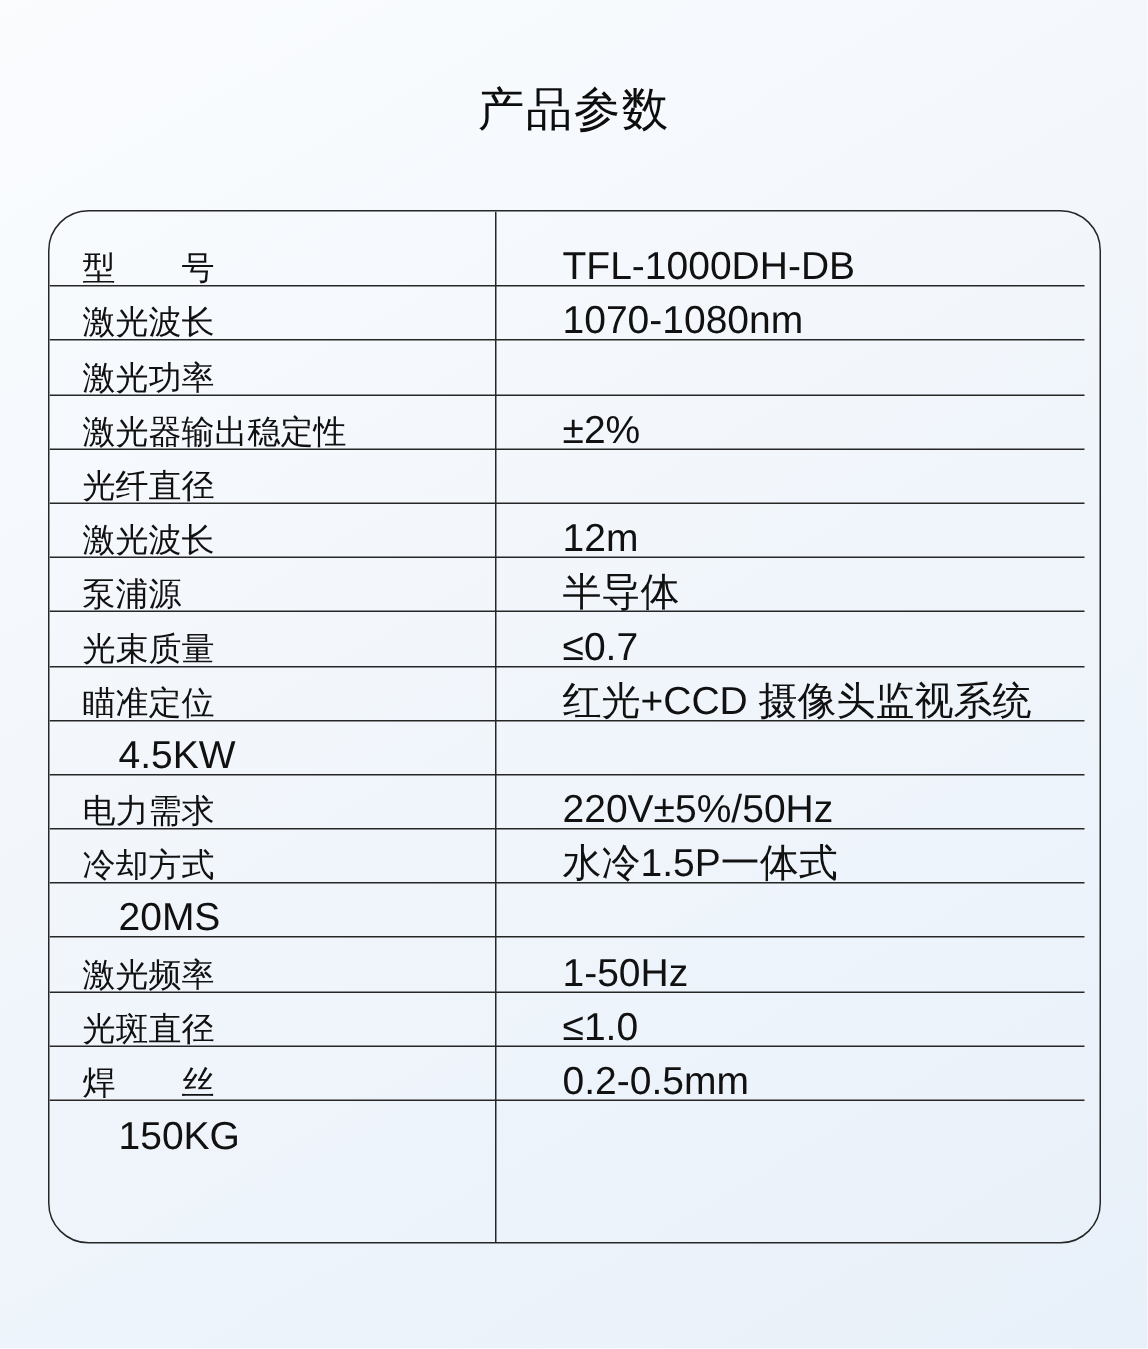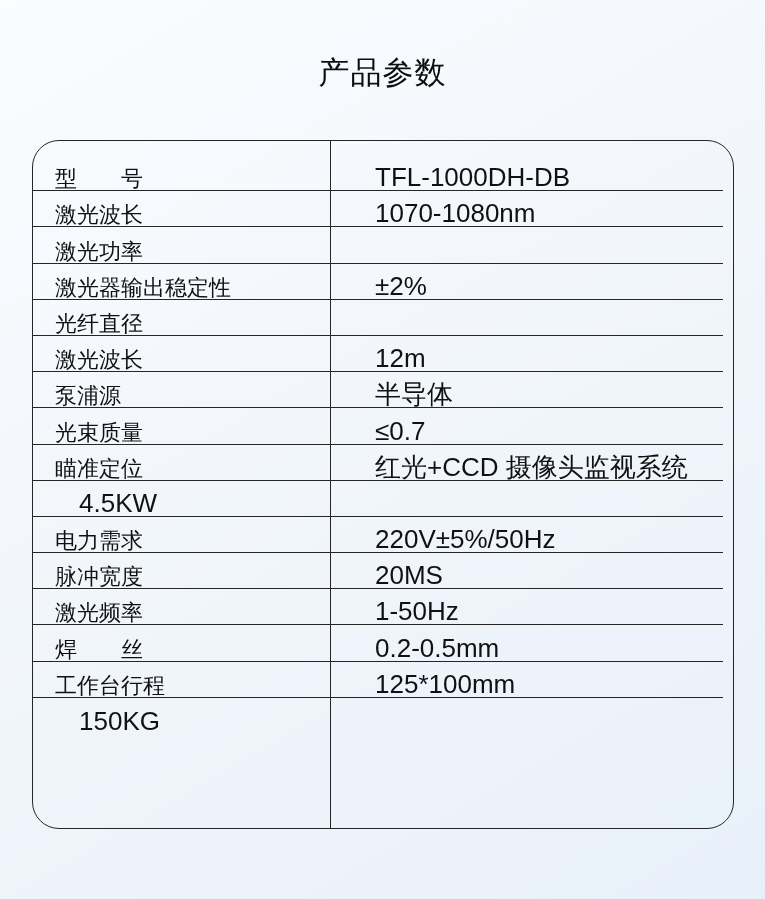--- a/index.html
+++ b/index.html
@@ -119,32 +119,35 @@
         <div class="cell-value">红光+CCD 摄像头监视系统</div>
       </div>
       <div class="spec-row">
         <div class="cell-value">4.5KW</div>
       </div>
       <div class="spec-row">
         <div class="cell-label">电力需求</div>
         <div class="cell-value">220V±5%/50Hz</div>
       </div>
       <div class="spec-row">
-        <div class="cell-label">脉冲宽度</div>
+        <div class="cell-label">冷却方式</div>
+        <div class="cell-value">水冷1.5P一体式</div>
+      </div>
+      <div class="spec-row">
         <div class="cell-value">20MS</div>
       </div>
       <div class="spec-row">
         <div class="cell-label">激光频率</div>
         <div class="cell-value">1-50Hz</div>
       </div>
       <div class="spec-row">
+        <div class="cell-label">光斑直径</div>
+        <div class="cell-value">≤1.0</div>
+      </div>
+      <div class="spec-row">
         <div class="cell-label">焊　　丝</div>
         <div class="cell-value">0.2-0.5mm</div>
-      </div>
-      <div class="spec-row">
-        <div class="cell-label">工作台行程</div>
-        <div class="cell-value">125*100mm</div>
       </div>
       <div class="spec-row">
         <div class="cell-value">150KG</div>
       </div>
     </div>
 </div>
 
 </body></html>

